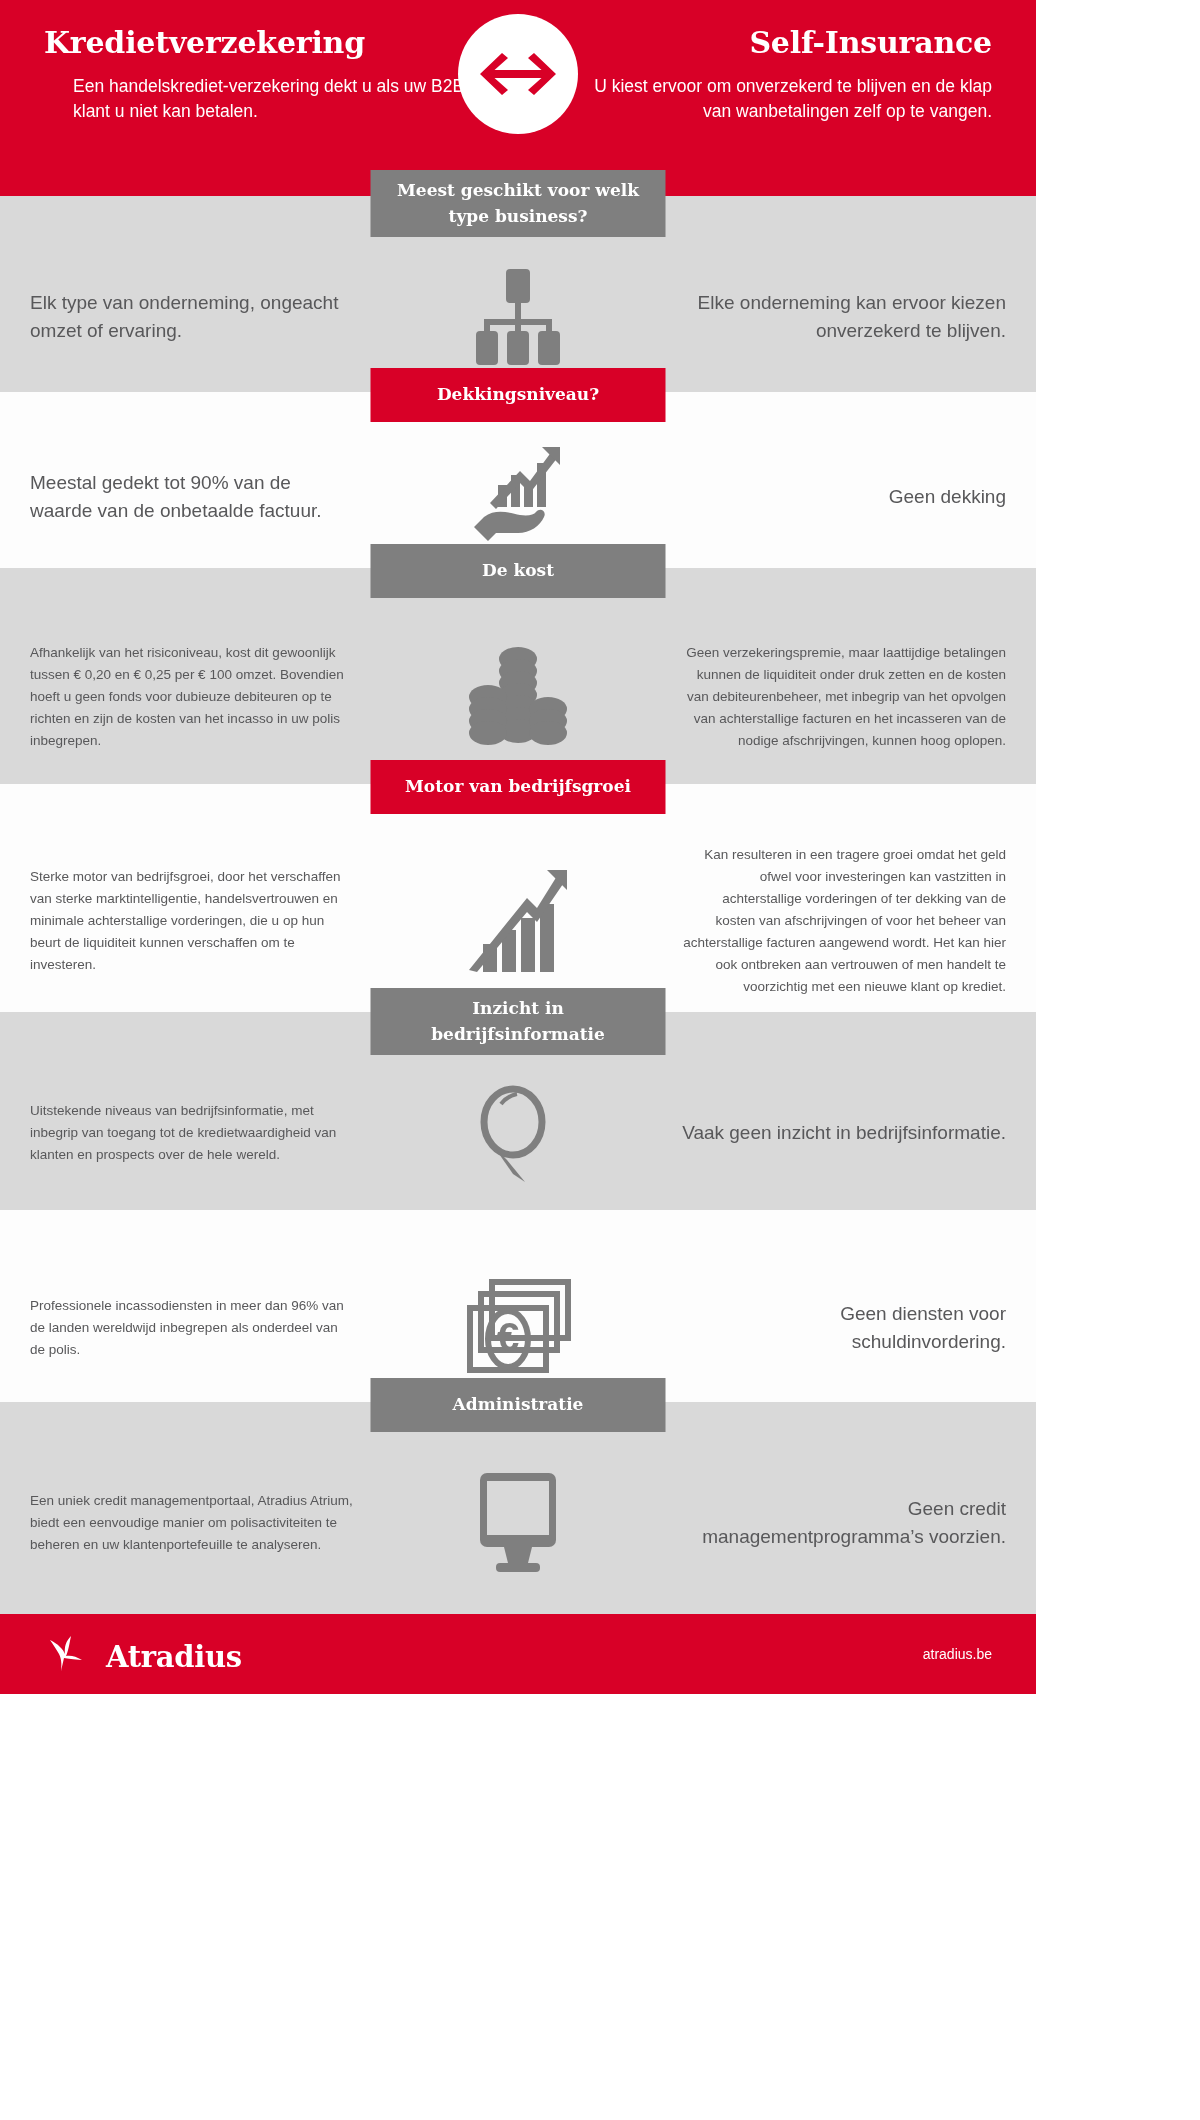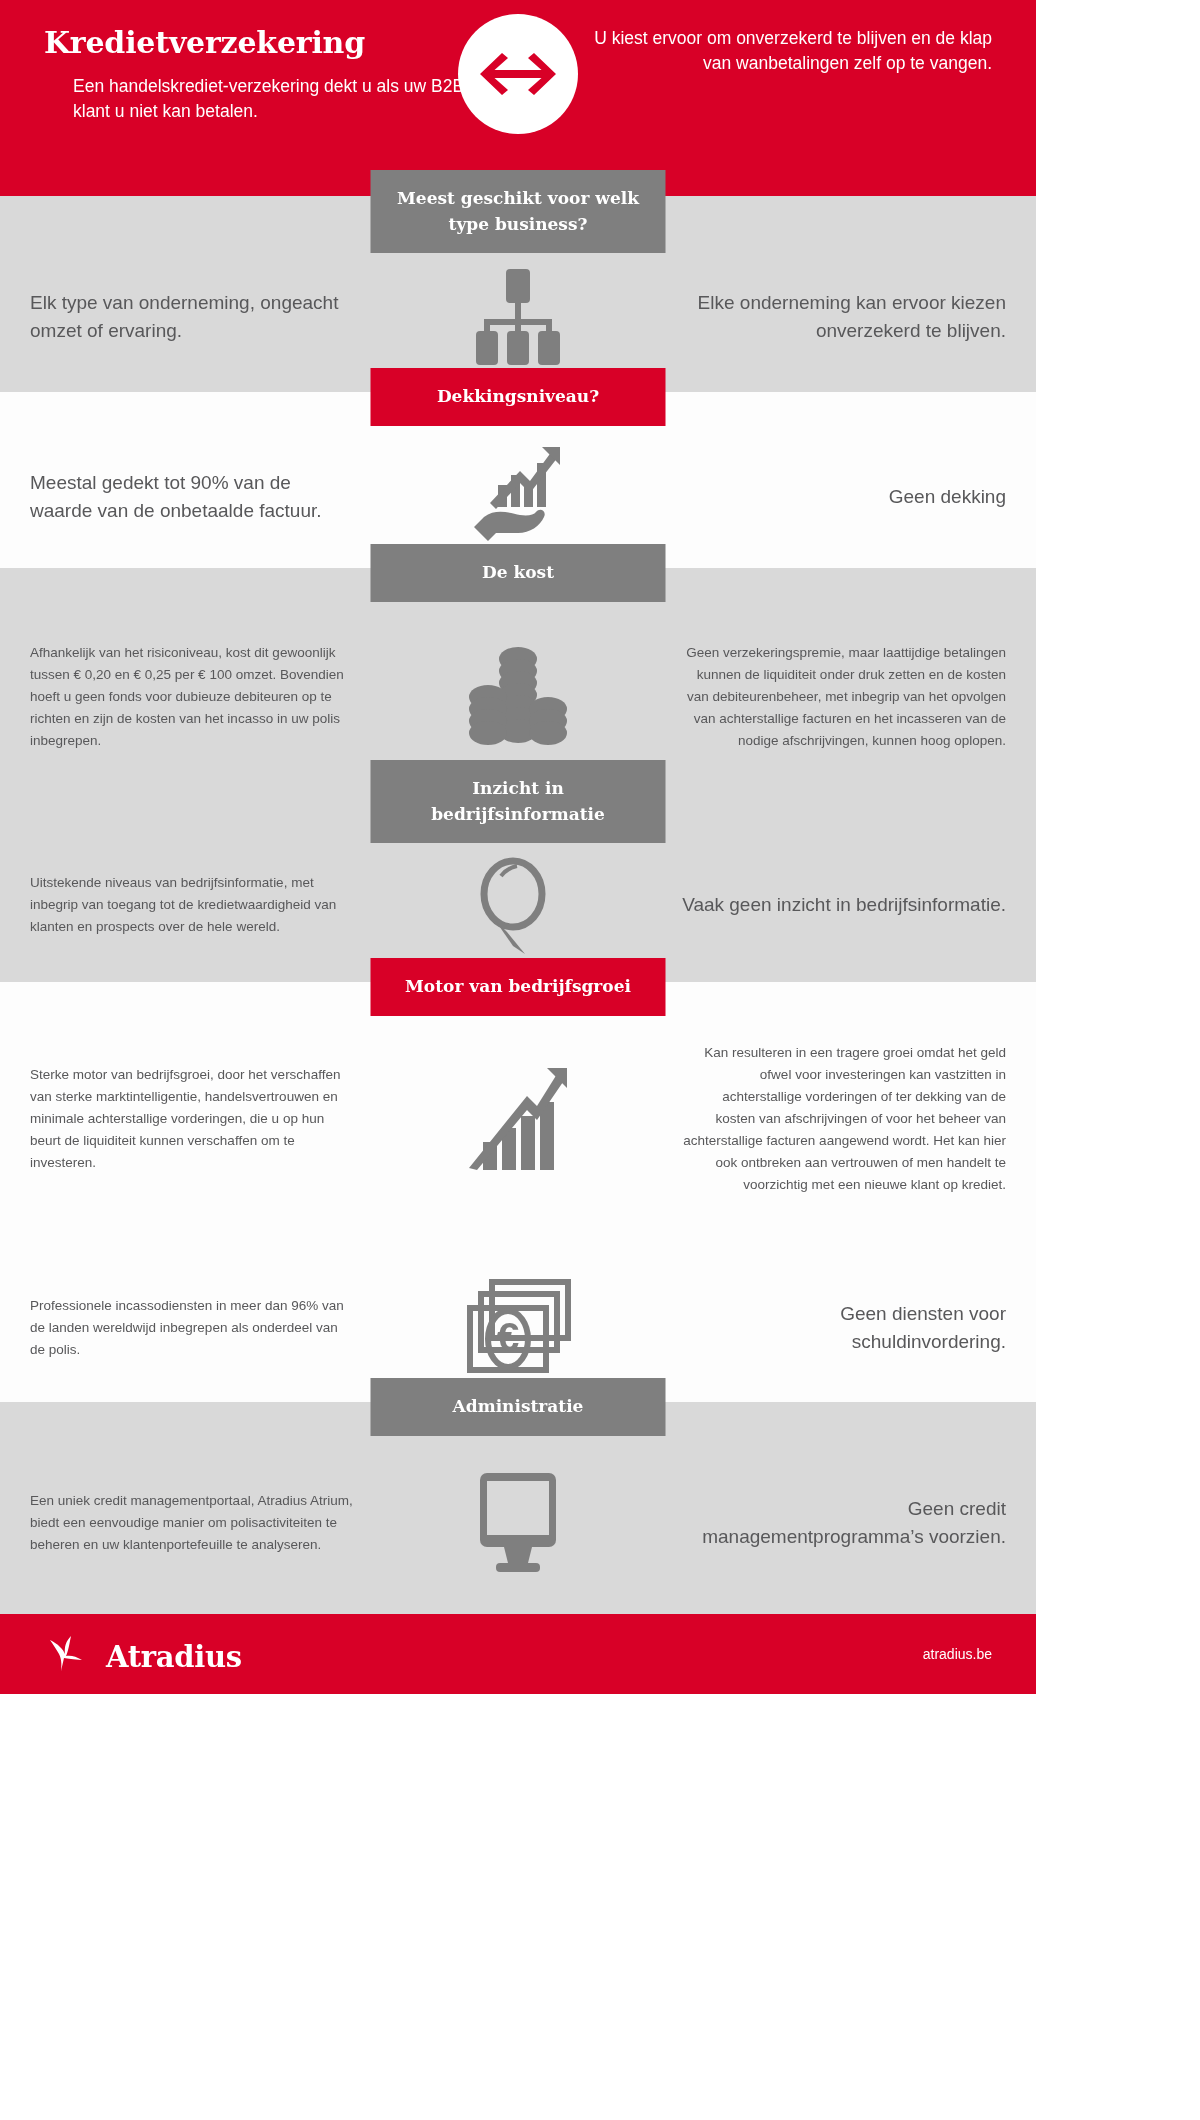--- a/index.html
+++ b/index.html
@@ -74,21 +74,21 @@
     min-height: 54px;
     display: flex;
     align-items: center;
     justify-content: center;
     text-align: center;
     color: #ffffff;
     font-family: "DejaVu Serif", serif;
     font-weight: bold;
     font-size: 17px;
     line-height: 1.5;
-    padding: 16px 14px;
+    padding: 8px 14px;
     z-index: 5;
   }
   .bar.grey { background: #7f7f7f; }
   .bar.red  { background: #d80027; }
   .bar.tall { min-height: 58px; top: -26px; }
 
   .row {
     display: flex;
     align-items: center;
     padding: 0 30px;
@@ -151,20 +151,21 @@
           <g fill="#d80027">
             <rect x="14" y="25" width="56" height="8"></rect>
             <path d="M26 8 L32 13 L14 29 L32 45 L26 50 L4 29 Z"></path>
             <path d="M58 8 L52 13 L70 29 L52 45 L58 50 L80 29 Z"></path>
           </g>
         </svg>
       </div>
     </div>
 
     <div class="header-col right">
+      <div class="header-title">Self-Insurance</div>
       <div class="header-sub">U kiest ervoor om onverzekerd te blijven en de klap van wanbetalingen zelf op te vangen.</div>
     </div>
   </div>
 
   <div class="section band-grey">
     <div class="bar grey tall">Meest geschikt voor welk type business?</div>
     <div class="row" style="min-height:196px;padding-top:46px;">
       <div class="col-left txt-lg">Elk type van onderneming, ongeacht omzet of ervaring.</div>
       <div class="col-icon">
         <svg width="100" height="96" viewBox="0 0 100 96" aria-hidden="true">
@@ -227,54 +228,54 @@
             <ellipse cx="82" cy="64" rx="19" ry="12"></ellipse>
             <ellipse cx="82" cy="76" rx="19" ry="12"></ellipse>
             <ellipse cx="82" cy="88" rx="19" ry="12"></ellipse>
           </g>
         </svg>
       </div>
       <div class="col-right txt-sm">Geen verzekeringspremie, maar laattijdige betalingen kunnen de liquiditeit onder druk zetten en de kosten van debiteurenbeheer, met inbegrip van het opvolgen van achterstallige facturen en het incasseren van de nodige afschrijvingen, kunnen hoog oplopen.</div>
     </div>
   </div>
 
-  <div class="section band-grey">
-    <div class="bar grey">Inzicht in bedrijfsinformatie</div>
-    <div class="row" style="min-height:198px;padding-top:44px;">
-      <div class="col-left txt-sm">Uitstekende niveaus van bedrijfsinformatie, met inbegrip van toegang tot de kredietwaardigheid van klanten en prospects over de hele wereld.</div>
-      <div class="col-icon">
-        <svg width="94" height="102" viewBox="0 0 94 102" aria-hidden="true">
-          <g fill="none" stroke="#7f7f7f" stroke-width="7">
-            <ellipse cx="42" cy="40" rx="29" ry="33"></ellipse>
-            <path d="M30 22 C34 17 40 13 46 12" stroke-width="4"></path>
-          </g>
-          <path d="M24 66 L36 78 L54 100 L42 92 Z" fill="#7f7f7f"></path>
-        </svg>
-      </div>
-      <div class="col-right txt-lg">Vaak geen inzicht in bedrijfsinformatie.</div>
-    </div>
-  </div>
-
   <div class="section band-white">
     <div class="bar red">Motor van bedrijfsgroei</div>
     <div class="row" style="min-height:228px;padding-top:46px;">
       <div class="col-left txt-sm">Sterke motor van bedrijfsgroei, door het verschaffen van sterke marktintelligentie, handelsvertrouwen en minimale achterstallige vorderingen, die u op hun beurt de liquiditeit kunnen verschaffen om te investeren.</div>
       <div class="col-icon">
         <svg width="110" height="110" viewBox="0 0 110 110" aria-hidden="true">
           <g fill="#7f7f7f">
             <rect x="20" y="78" width="14" height="28"></rect>
             <rect x="39" y="64" width="14" height="42"></rect>
             <rect x="58" y="52" width="14" height="54"></rect>
             <rect x="77" y="38" width="14" height="68"></rect>
             <path d="M6 104 L64 32 L74 42 L94 10 L100 18 L74 56 L64 46 L14 106 Z"></path>
             <path d="M84 4 L104 4 L104 24 L96 16 L90 10 Z"></path>
           </g>
         </svg>
       </div>
       <div class="col-right txt-sm">Kan resulteren in een tragere groei omdat het geld ofwel voor investeringen kan vastzitten in achterstallige vorderingen of ter dekking van de kosten van afschrijvingen of voor het beheer van achterstallige facturen aangewend wordt. Het kan hier ook ontbreken aan vertrouwen of men handelt te voorzichtig met een nieuwe klant op krediet.</div>
+    </div>
+  </div>
+
+  <div class="section band-grey">
+    <div class="bar grey">Inzicht in bedrijfsinformatie</div>
+    <div class="row" style="min-height:198px;padding-top:44px;">
+      <div class="col-left txt-sm">Uitstekende niveaus van bedrijfsinformatie, met inbegrip van toegang tot de kredietwaardigheid van klanten en prospects over de hele wereld.</div>
+      <div class="col-icon">
+        <svg width="94" height="102" viewBox="0 0 94 102" aria-hidden="true">
+          <g fill="none" stroke="#7f7f7f" stroke-width="7">
+            <ellipse cx="42" cy="40" rx="29" ry="33"></ellipse>
+            <path d="M30 22 C34 17 40 13 46 12" stroke-width="4"></path>
+          </g>
+          <path d="M24 66 L36 78 L54 100 L42 92 Z" fill="#7f7f7f"></path>
+        </svg>
+      </div>
+      <div class="col-right txt-lg">Vaak geen inzicht in bedrijfsinformatie.</div>
     </div>
   </div>
 
   <div class="section band-white">
     <div class="row" style="min-height:192px;padding-top:44px;">
       <div class="col-left txt-sm">Professionele incassodiensten in meer dan 96% van de landen wereldwijd inbegrepen als onderdeel van de polis.</div>
       <div class="col-icon">
         <svg width="112" height="104" viewBox="0 0 112 104" aria-hidden="true">
           <g fill="none" stroke="#7f7f7f" stroke-width="6">
             <rect x="30" y="6" width="76" height="56"></rect>

